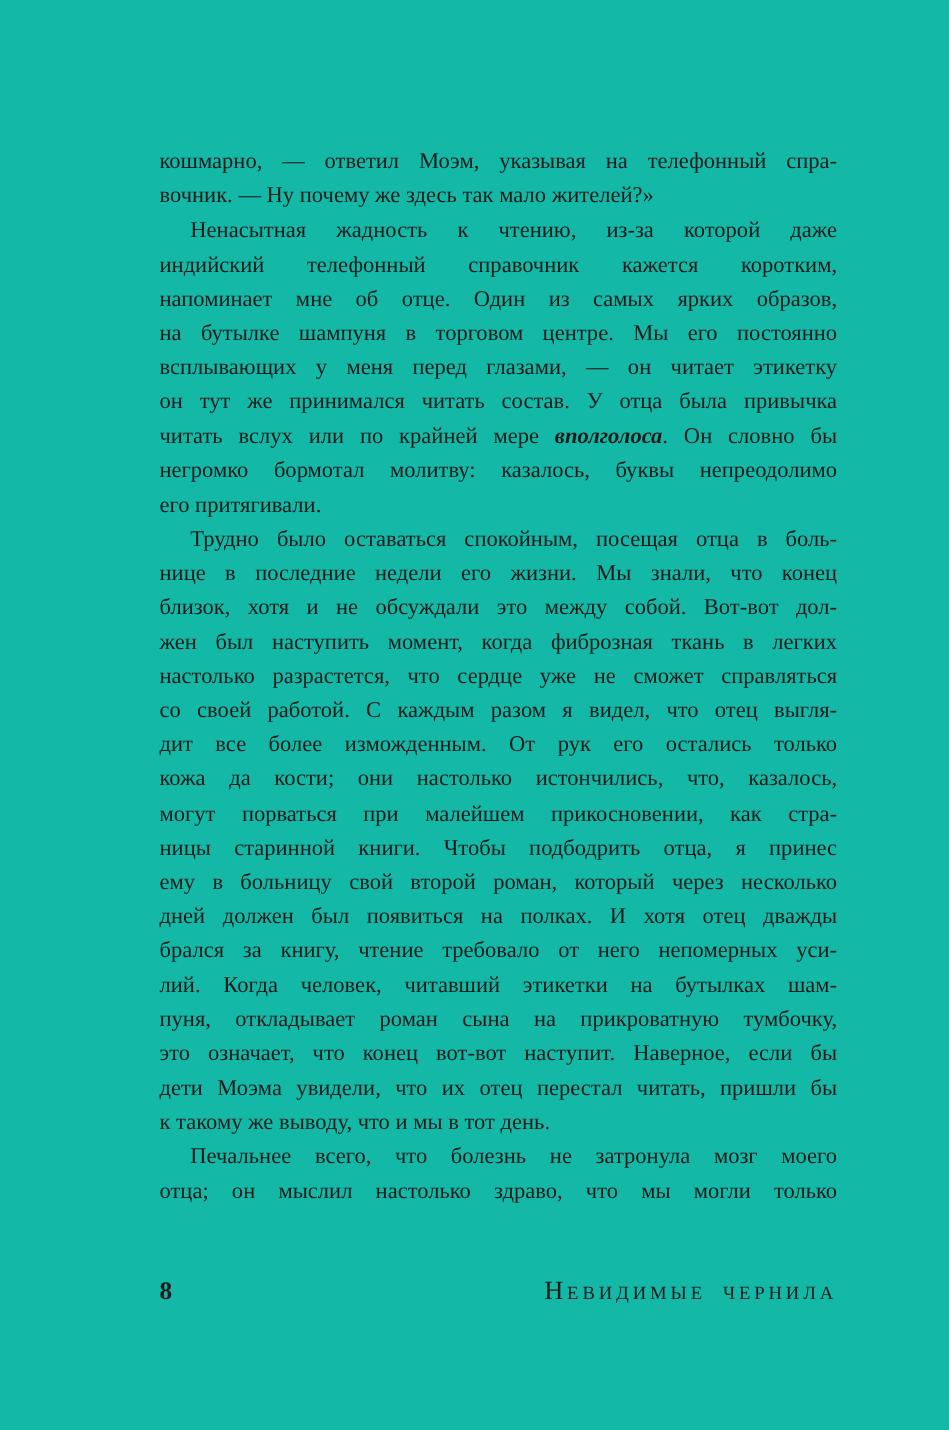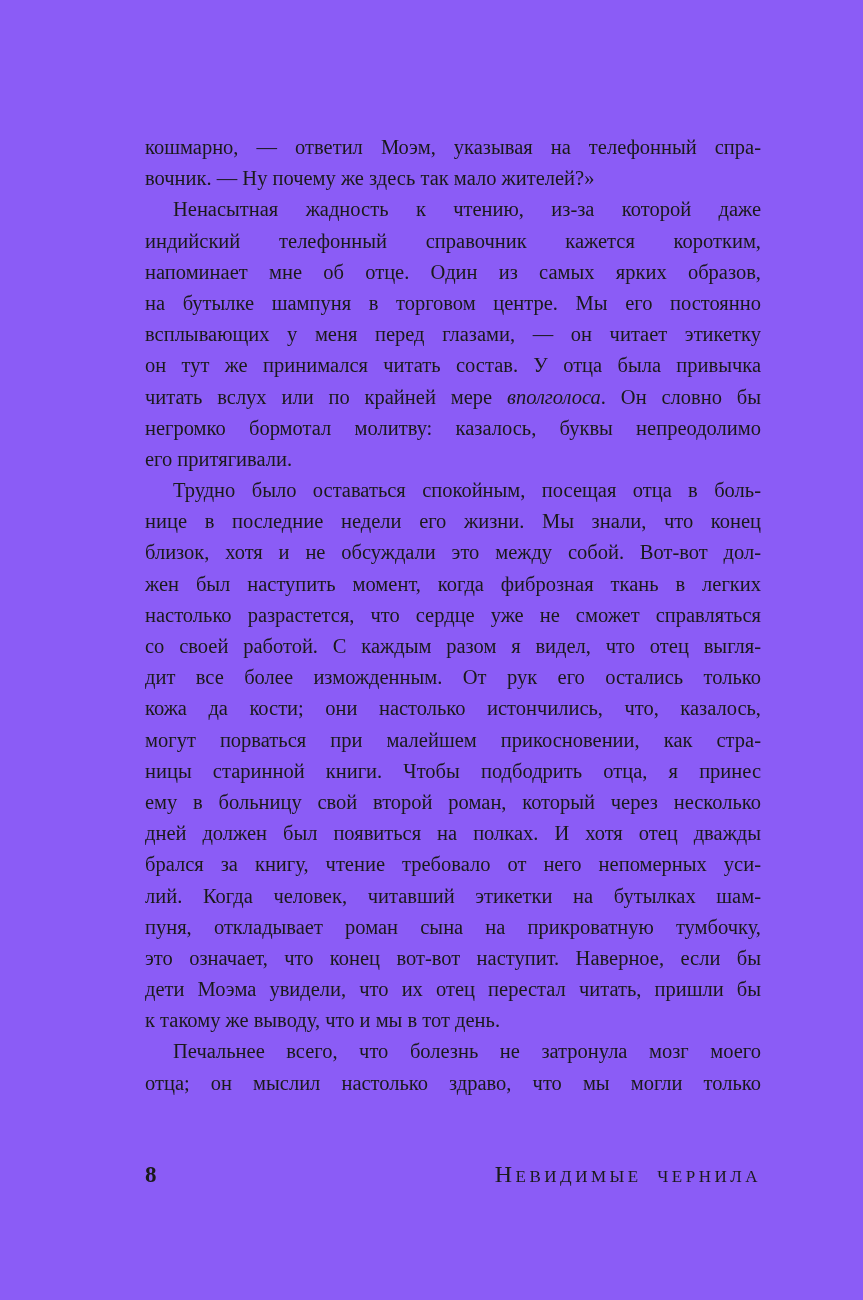--- a/index.html
+++ b/index.html
@@ -4,21 +4,21 @@
 <style>
   html, body {
     margin: 0;
     padding: 0;
     background: #ffffff;
   }
   .page {
     position: relative;
     width: 863px;
     height: 1300px;
-    background: #8b5cf6;
+    background: #14b8a6;
     font-family: "Liberation Serif", "DejaVu Serif", serif;
     color: #1a1a1a;
     overflow: hidden;
   }
   .text-block {
     position: absolute;
     left: 145px;
     top: 132px;
     width: 616px;
     font-size: 20.5px;
@@ -26,21 +26,21 @@
   }
   .line {
     height: 31.2px;
     text-align: justify;
     text-align-last: justify;
     text-justify: inter-word;
     white-space: normal;
   }
   .line.indent { padding-left: 28px; }
   .line.end { text-align-last: left; }
-  .line em { font-style: italic; }
+  .line em { font-style: italic; font-weight: bold; }
   .footer {
     position: absolute;
     left: 145px;
     top: 1162px;
     width: 616px;
     display: flex;
     justify-content: space-between;
     align-items: baseline;
   }
   .page-number {

